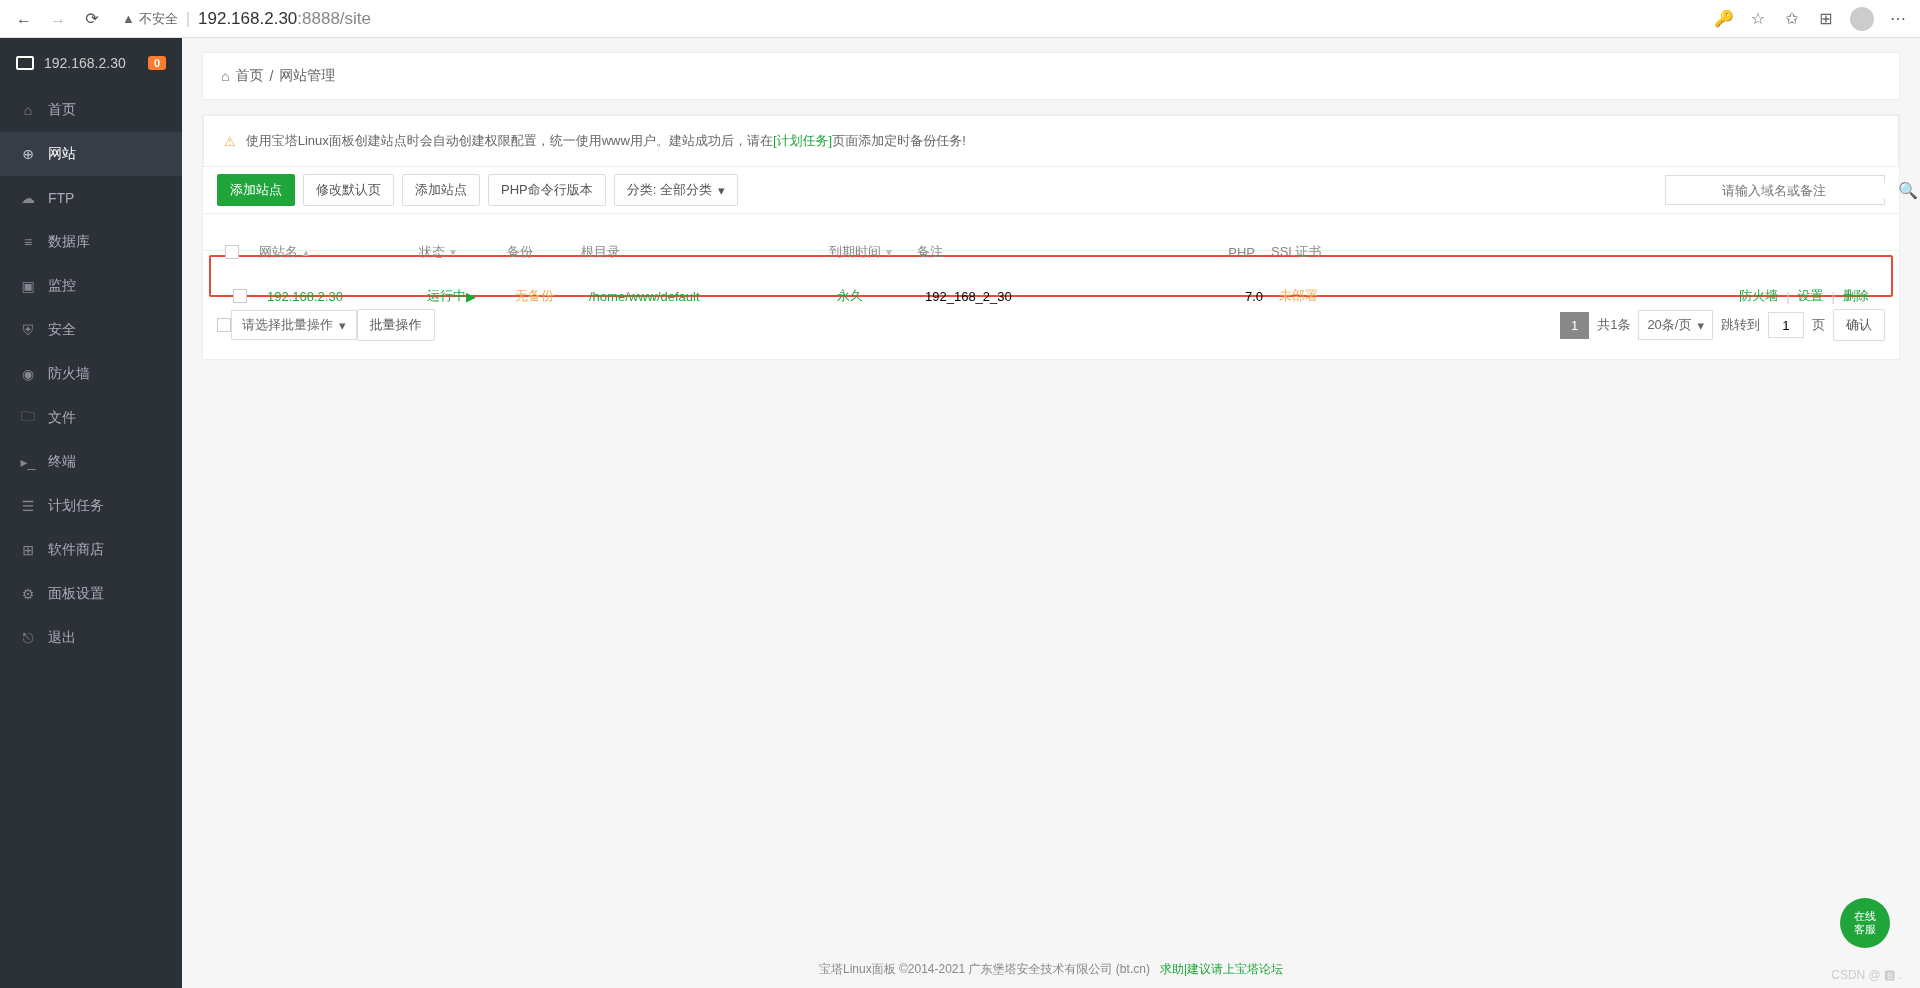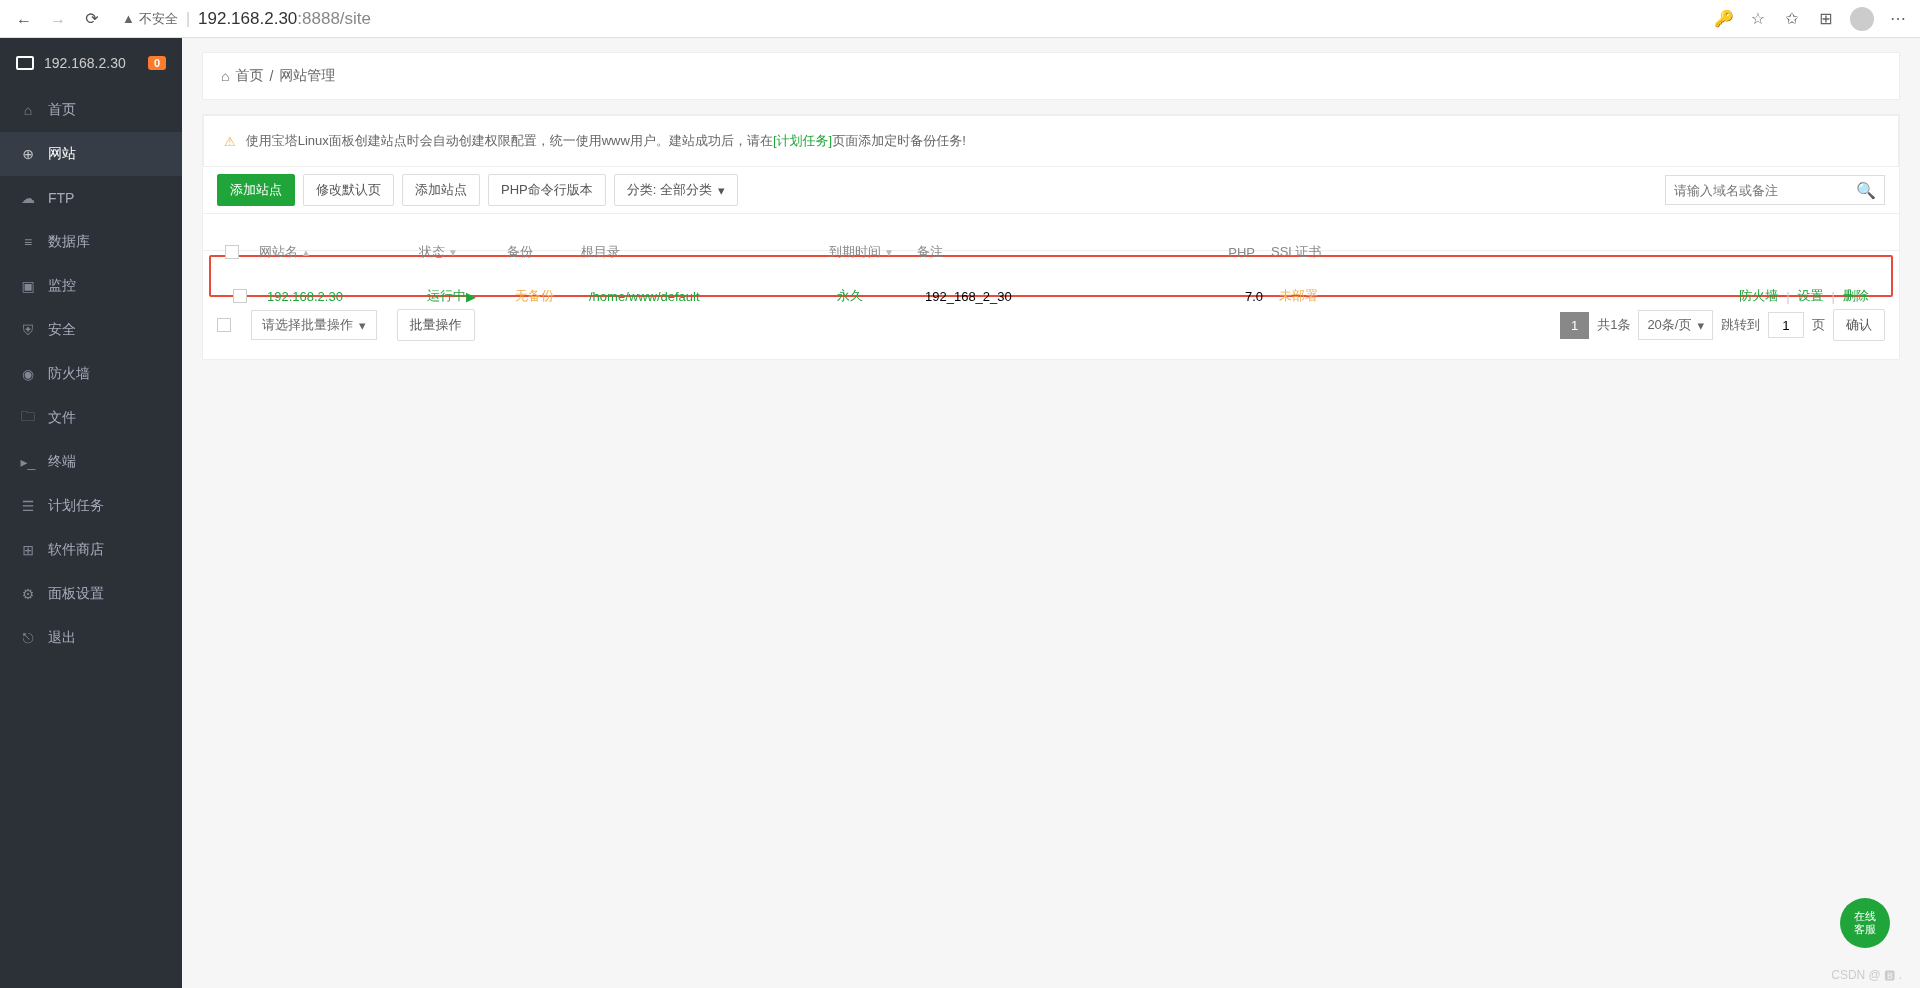--- a/index.html
+++ b/index.html
@@ -27,21 +27,21 @@
 .bc-link{color:#666;}
 .notice{background:#fff;border:1px solid #eee;padding:16px 20px;font-size:13px;color:#666;display:flex;align-items:center;gap:10px;}
 .warn-ico{color:#f0ad4e;}
 .notice .lnk{color:#20a53a;}
 .content-card{background:#fff;border:1px solid #eee;padding-bottom:10px;}
 .toolbar{display:flex;align-items:center;padding:0 14px;height:46px;gap:8px;border-bottom:0;margin-top:-44px;}
 .btn{padding:6px 12px;font-size:13px;border:1px solid #ddd;background:#fff;cursor:pointer;border-radius:2px;color:#555;}
 .btn.primary{background:#20a53a;color:#fff;border-color:#20a53a;}
 .btn.sel{display:flex;align-items:center;gap:6px;}
 .search-box{margin-left:auto;display:flex;align-items:center;border:1px solid #ddd;height:30px;width:220px;padding:0 8px;}
-.search-box input{border:none;outline:none;flex:1;font-size:13px;}
+.search-box input{border:none;outline:none;flex:1;font-size:13px;margin-left:48px;}
 .table{width:100%;font-size:13px;}
 .thead{display:flex;align-items:center;height:38px;border-top:1px solid #eee;border-bottom:1px solid #eee;color:#888;padding:0 14px;}
 .th,.td{padding:0 8px;display:flex;align-items:center;margin-top:40px;}
 .col-chk{width:34px;}
 .col-name{width:160px;}
 .col-status{width:88px;}
 .col-backup{width:74px;}
 .col-root{width:248px;}
 .col-expire{width:88px;}
 .col-note{width:300px;}
@@ -49,21 +49,21 @@
 .col-ssl{width:106px;}
 .col-act{flex:1;justify-content:flex-end;}
 .sort-ico{font-size:10px;color:#bbb;margin-left:3px;}
 .trow{display:flex;align-items:center;height:42px;padding:0 14px;border:2px solid #e84b3a;border-radius:2px;margin:4px 6px;}
 .chk{width:14px;height:14px;border:1px solid #ccc;background:#fff;}
 .green{color:#20a53a;}
 .orange{color:#f0ad4e;}
 .row-actions{display:flex;gap:8px;align-items:center;}
 .row-actions .sep{color:#ccc;}
 .row-actions a{color:#20a53a;cursor:pointer;}
-.bottom-bar{display:flex;align-items:center;padding:8px 14px;gap:20px;font-size:13px;color:#666;}
+.bottom-bar{display:flex;align-items:center;padding:8px 14px;gap:0;font-size:13px;color:#666;}
 .bulk-sel{display:flex;align-items:center;gap:6px;border:1px solid #ddd;padding:5px 10px;background:#fff;}
 .pagination{margin-left:auto;display:flex;align-items:center;gap:8px;}
 .pg-btn{padding:5px 10px;border:1px solid #ddd;background:#fff;}
 .pg-btn.active{background:#888;color:#fff;border-color:#888;}
 .pg-sel{border:1px solid #ddd;padding:5px 8px;display:flex;align-items:center;gap:6px;background:#fff;}
 .pg-input{width:36px;border:1px solid #ddd;height:26px;text-align:center;}
 .footer{position:absolute;bottom:10px;left:0;right:0;text-align:center;font-size:12px;color:#888;}
 .footer .lnk{color:#20a53a;}
 .wm{position:absolute;bottom:6px;right:18px;color:#ccc;font-size:12px;}
 .float-btn{position:absolute;right:30px;bottom:40px;width:50px;height:50px;background:#20a53a;color:#fff;border-radius:50%;display:flex;align-items:center;justify-content:center;font-size:11px;text-align:center;line-height:1.2;}
@@ -279,19 +279,23 @@
               <span>▾</span>
             </div>
           <span>跳转到</span>
           <input class="pg-input" value="1" style="">
           <span>页</span>
           <button class="btn">确认</button>
         </div>
       </div>
     </div>
 
+    <div class="footer">
+      <span>宝塔Linux面板 ©2014-2021 广东堡塔安全技术有限公司 (bt.cn)</span>&nbsp;&nbsp;
+      <span class="lnk">求助|建议请上宝塔论坛</span>
+    </div>
     <div class="float-btn">
         <span style="white-space:pre-line">在线
 客服</span>
       </div>
     <div class="wm">CSDN @ 🅱 .</div>
   </div>
 </div>
 
 </body></html>

